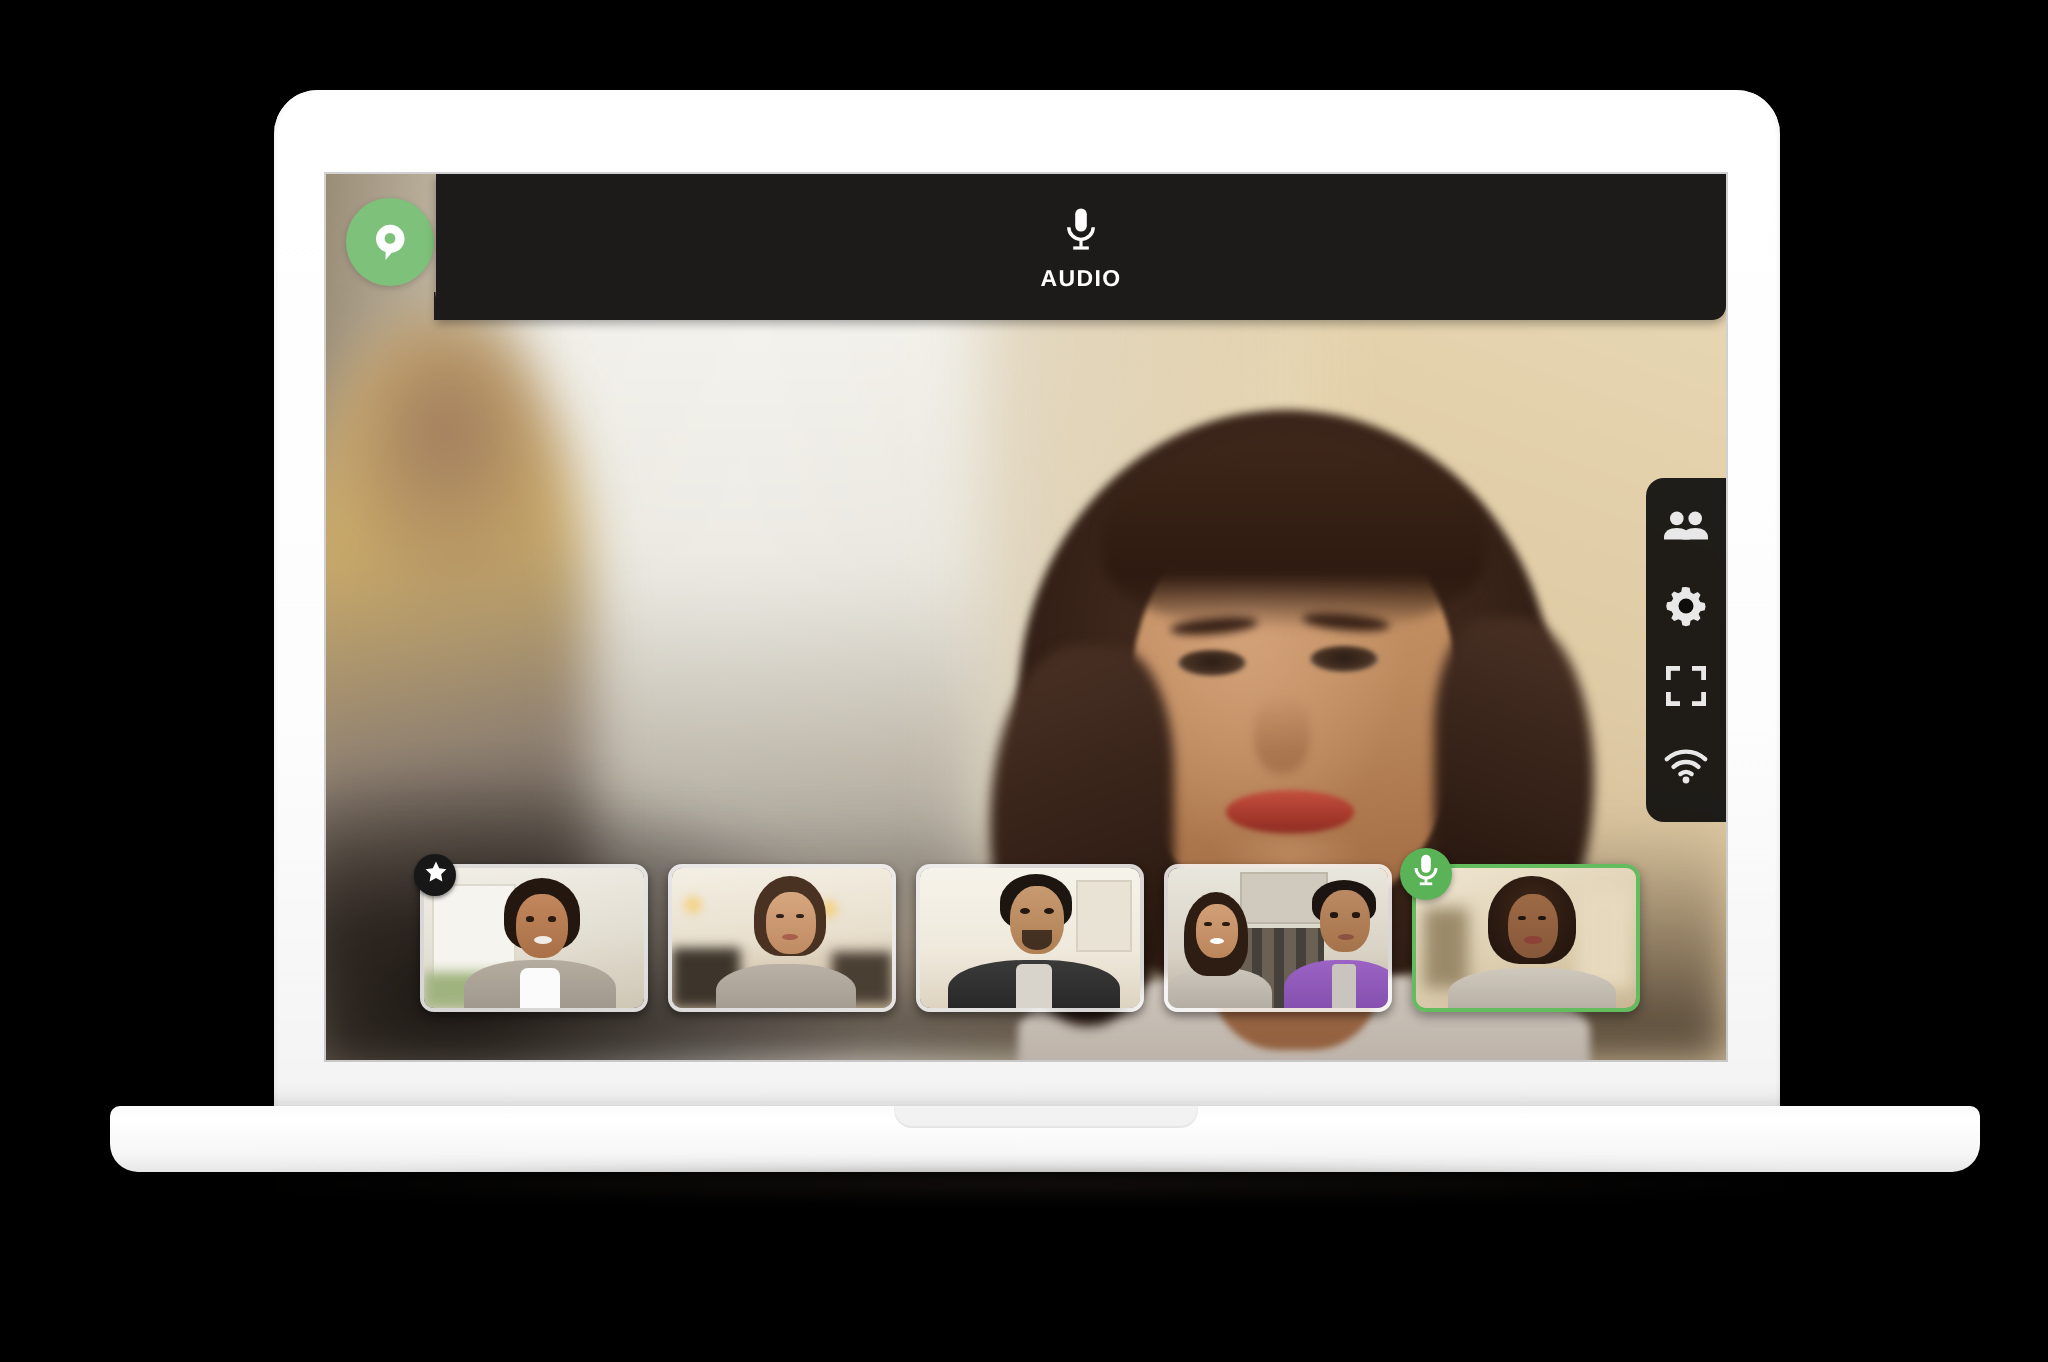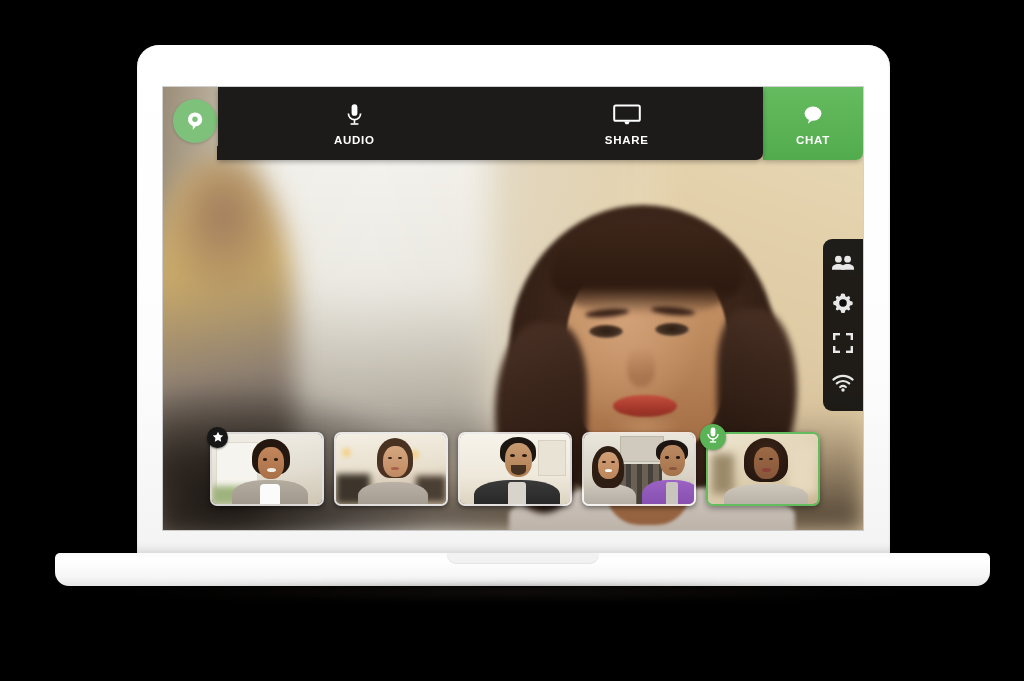--- a/index.html
+++ b/index.html
@@ -390,43 +390,25 @@
               <rect x="5.6" y="1.2" width="5.8" height="11.6" rx="2.9" fill="#fff"></rect>
               <path d="M2.4 10.6a6.1 6.1 0 0 0 12.2 0" fill="none" stroke="#fff" stroke-width="1.7"></path>
               <rect x="7.7" y="16.4" width="1.6" height="4" fill="#fff"></rect>
               <rect x="4.6" y="20.2" width="7.8" height="1.6" fill="#fff"></rect>
             </svg>
           </span>
           <span class="tb-label">AUDIO</span>
         </div>
 
 
-        <div class="tb-btn">
-          <span class="tb-icon">
-            <svg width="28" height="24" viewBox="0 0 28 24" aria-hidden="true">
-              <rect x="1.2" y="2.4" width="25.6" height="15.4" rx="1.6" fill="none" stroke="#fff" stroke-width="2"></rect>
-              <path d="M11.2 18.6h5.6l-1.4 2.6h-2.8z" fill="#fff"></path>
-            </svg>
-          </span>
-          <span class="tb-label">SHARE</span>
-        </div>
-
-
-
-      </div>
-
-      <div id="chat-button">
-        <span class="tb-icon">
-          <svg width="24" height="22" viewBox="0 0 24 22" aria-hidden="true">
-            <ellipse cx="12" cy="9.6" rx="8.4" ry="7.2" fill="#fff"></ellipse>
-            <path d="M8.4 14.4l-1.6 5.4 6-4.6z" fill="#fff"></path>
-          </svg>
-        </span>
-        <span class="tb-label">CHAT</span>
-      </div>
+
+
+
+      </div>
+
     </div>
 
     <div id="side-panel">
 
       <div class="sp-btn">
         <span>
           <svg width="24" height="18" viewBox="0 0 24 18" aria-hidden="true">
             <circle cx="7.4" cy="5.2" r="3.4" fill="#e8e8e8"></circle>
             <circle cx="16.6" cy="5.2" r="3.4" fill="#e8e8e8"></circle>
             <path d="M1 14.6c0-3 2.9-4.6 6.4-4.6s6.4 1.6 6.4 4.6v1.2H1z" fill="#e8e8e8"></path>

